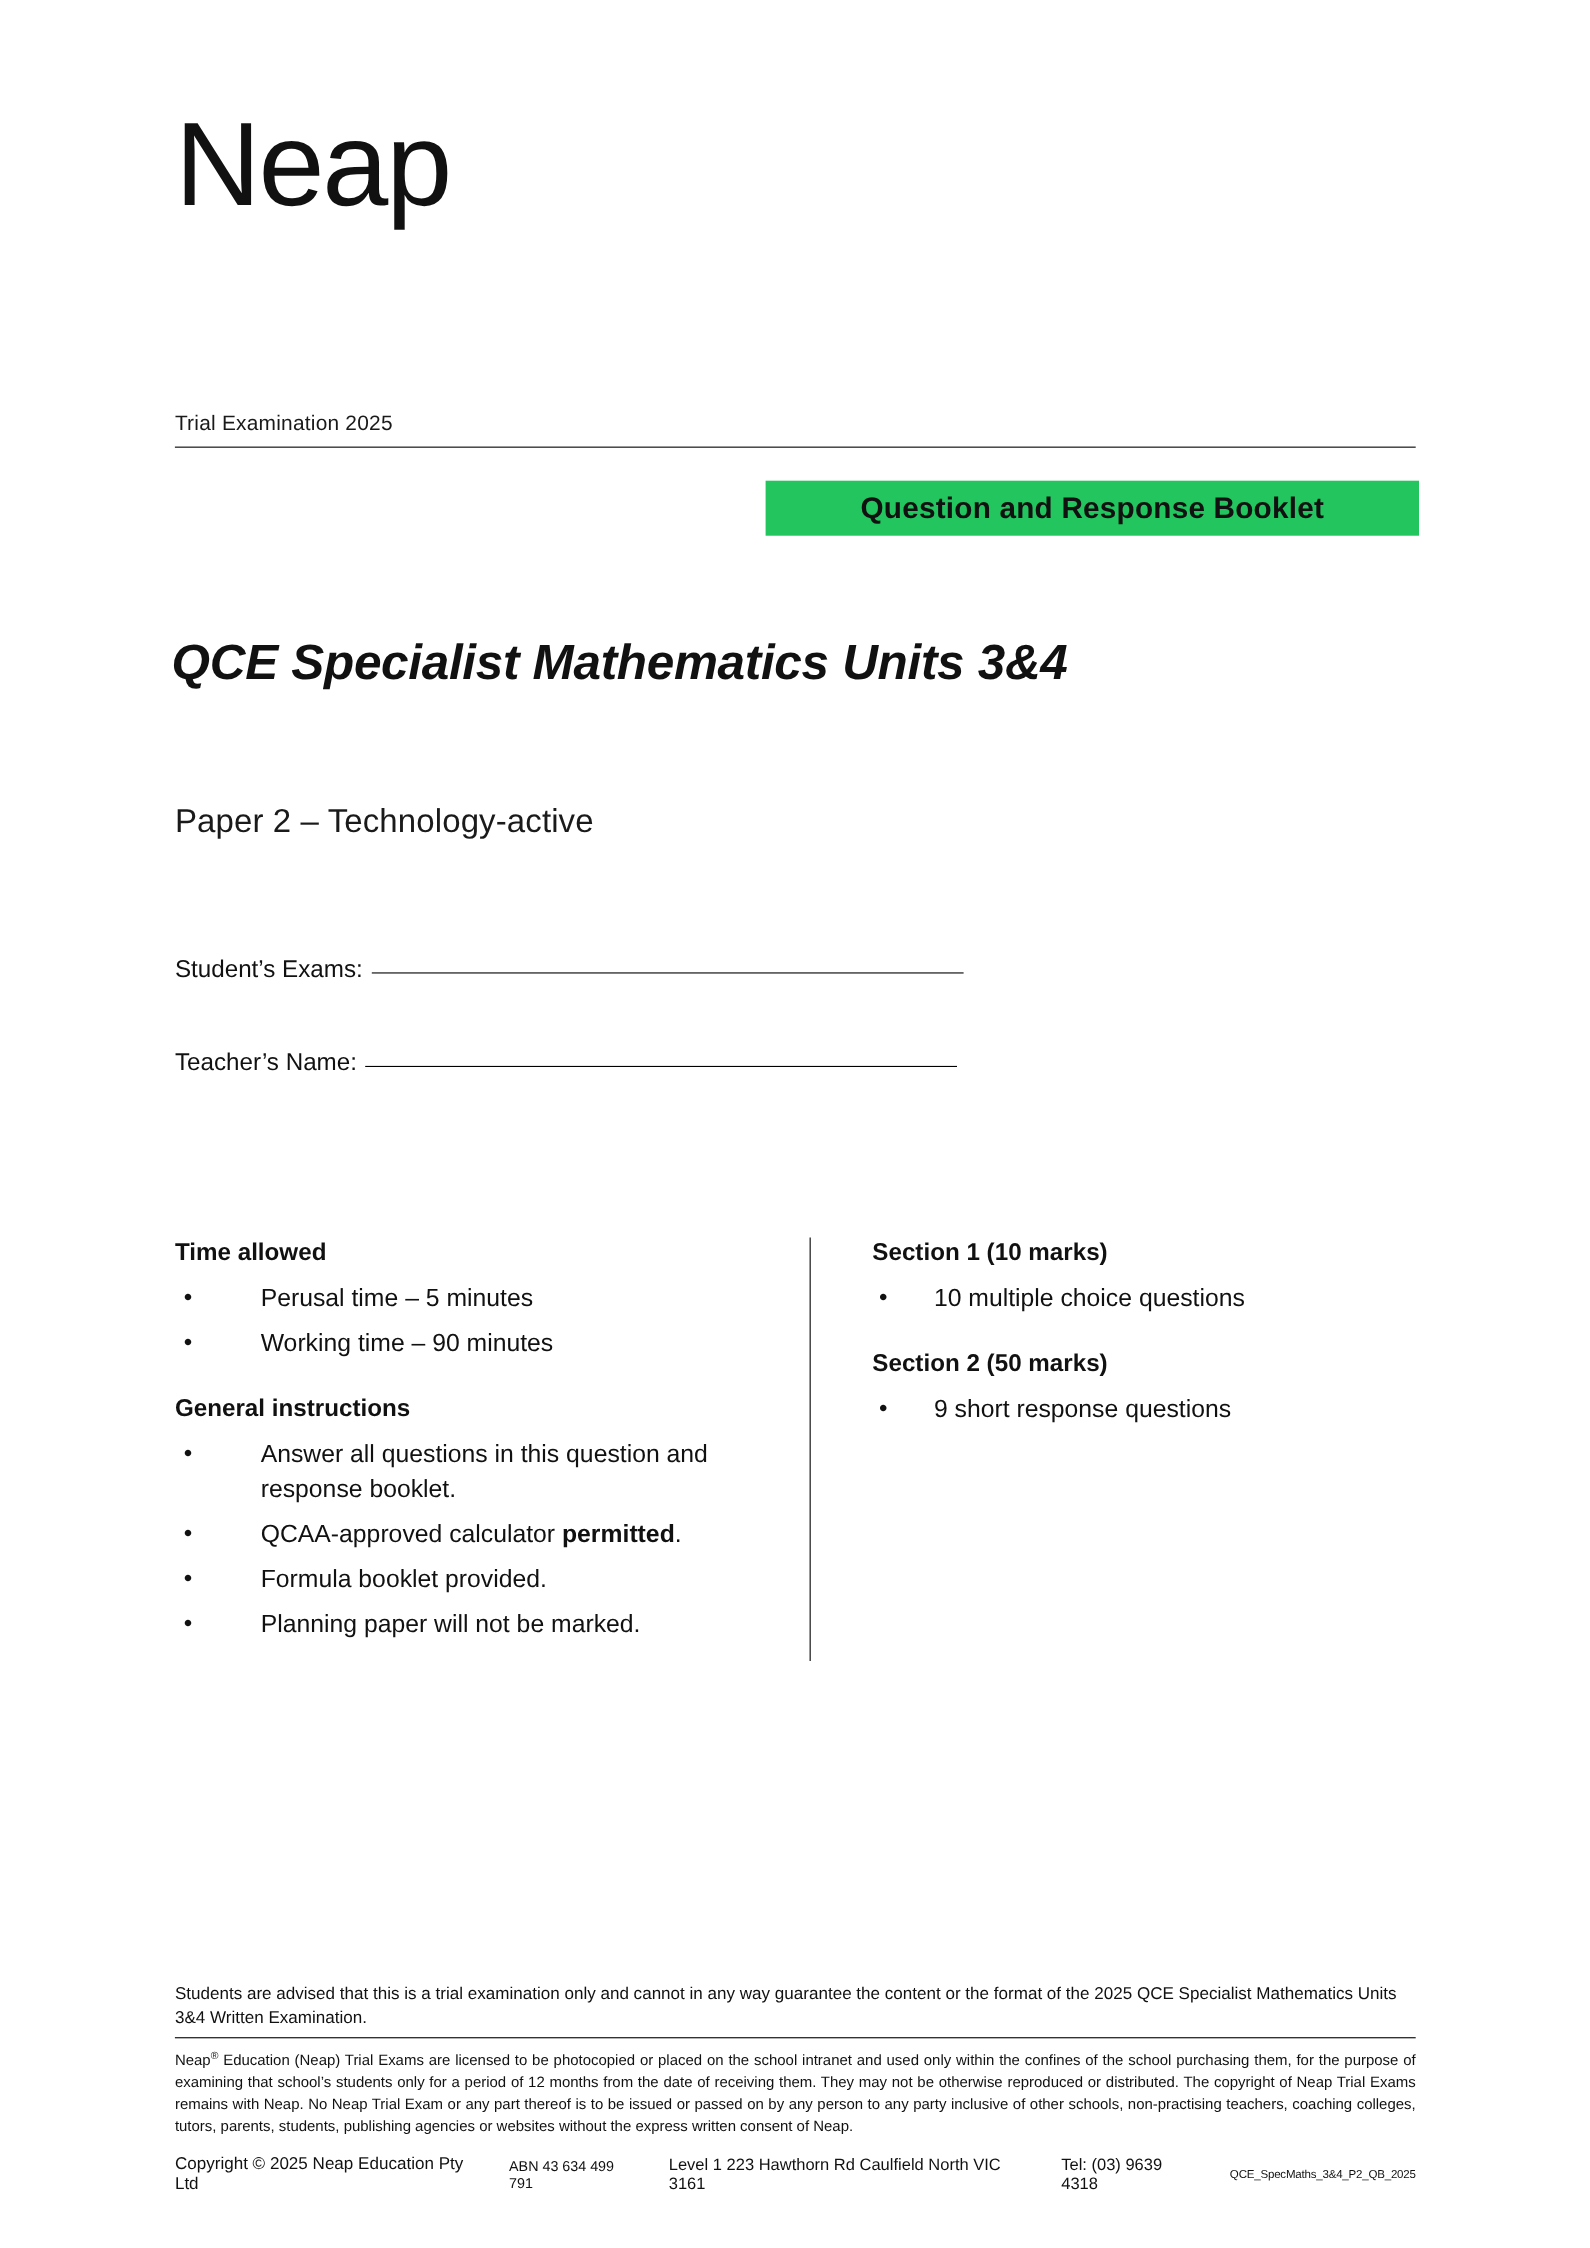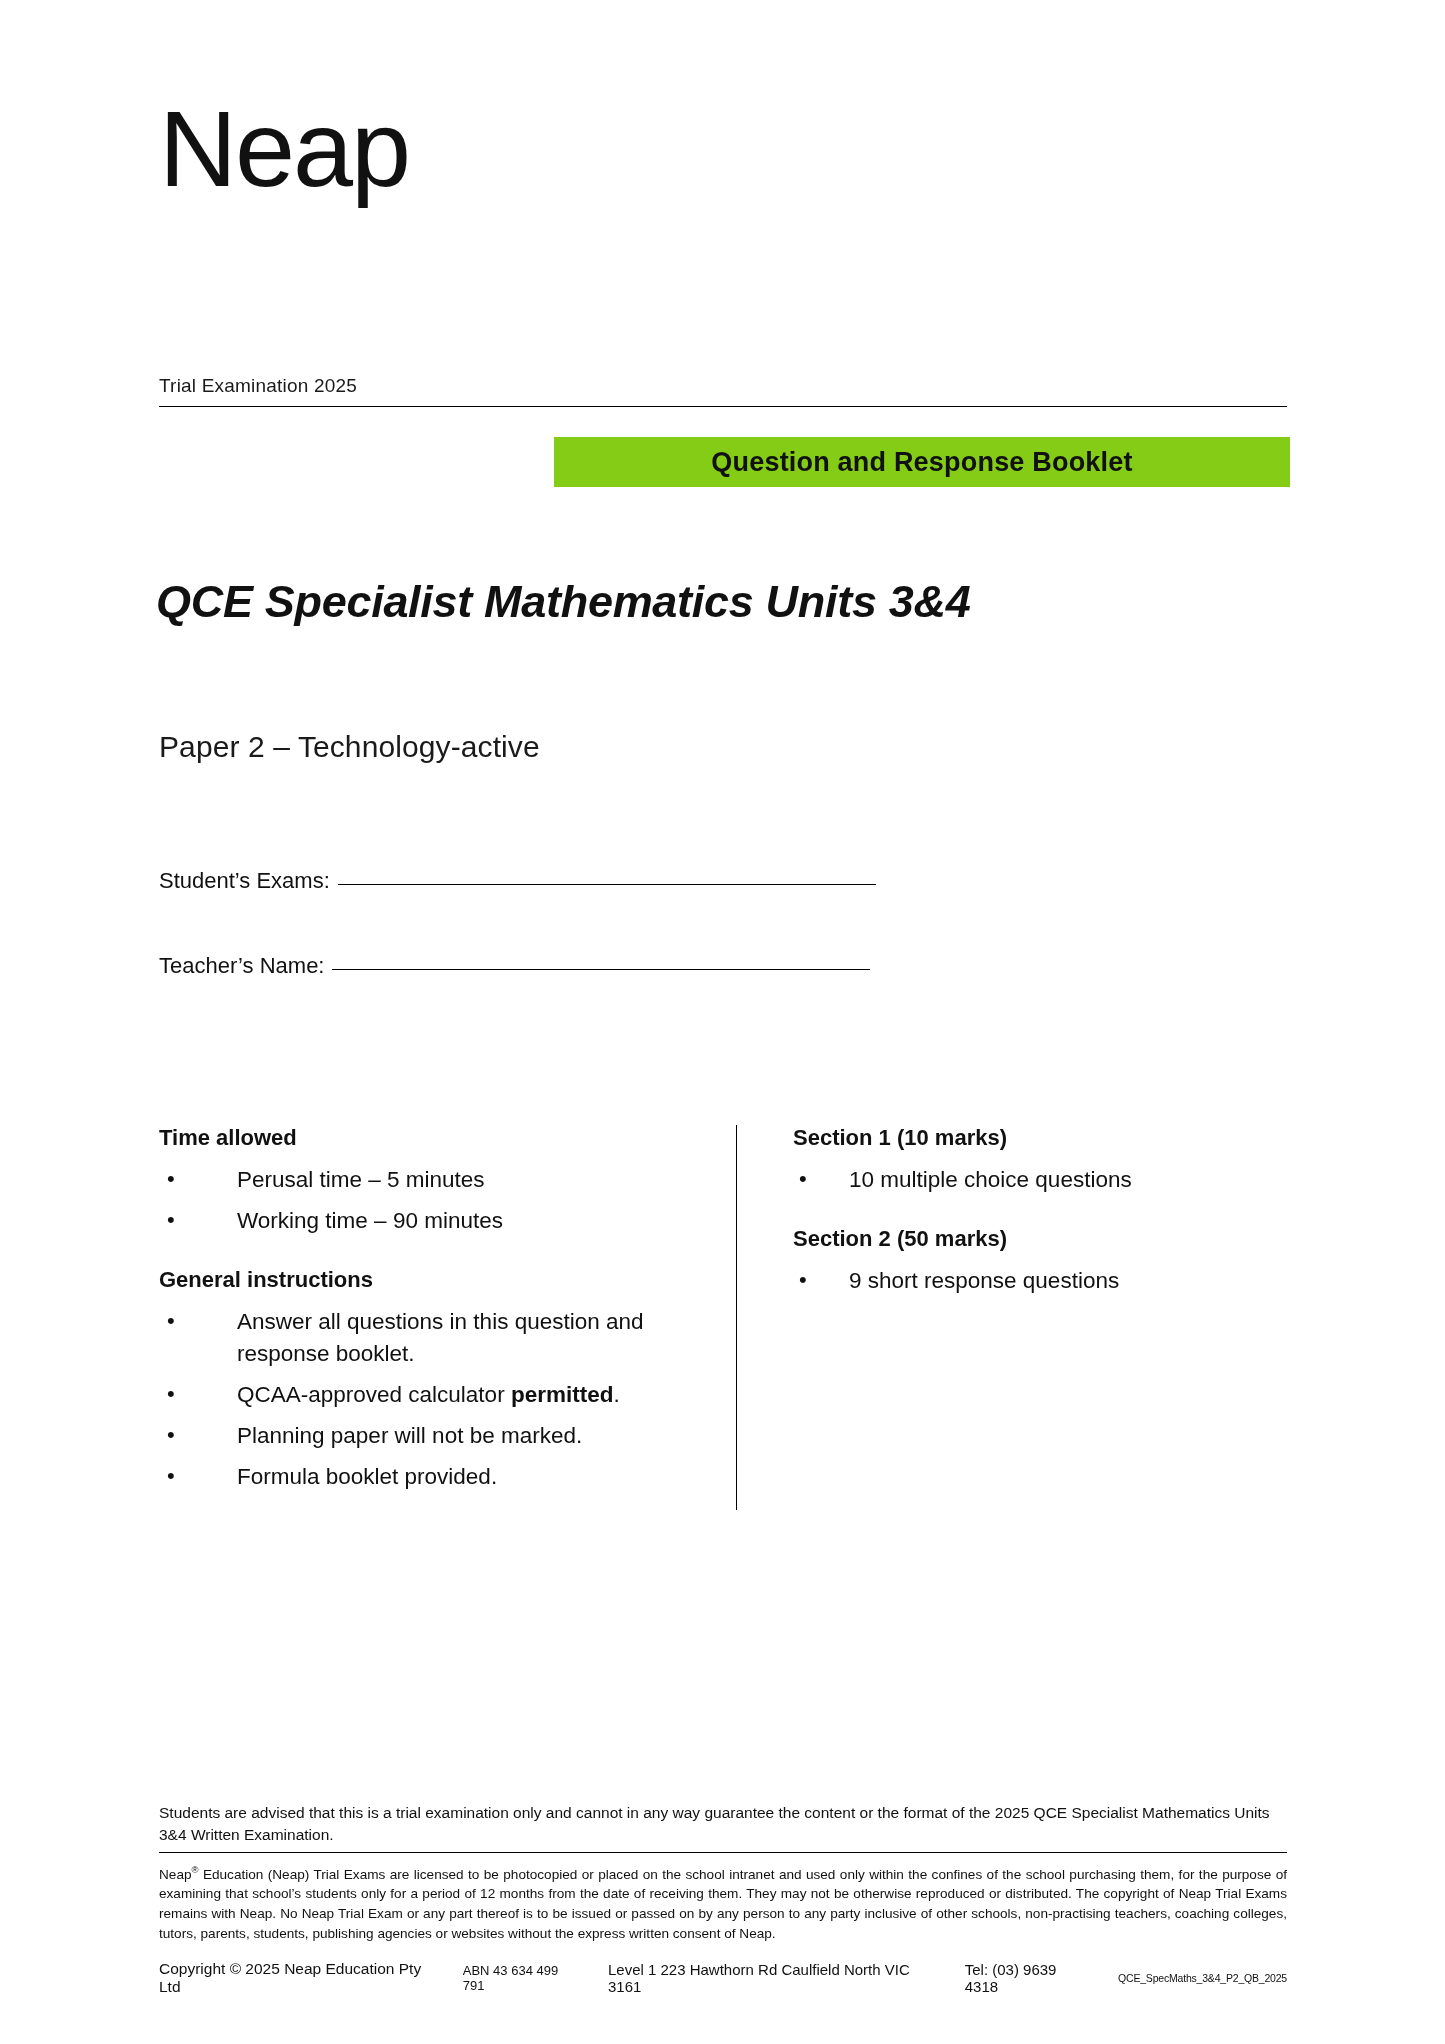--- a/index.html
+++ b/index.html
@@ -54,23 +54,23 @@
   }
   .rule {
     border-bottom: 1.5px solid #000;
     width: 100%;
   }
 
   .qr-banner {
     position: absolute;
     right: 0px;
     top: 437px;
-    width: 736px;
+    width: 594px;
     height: 50px;
-    background: #84cc16;
+    background: #22c55e;
     display: flex;
     align-items: center;
     justify-content: center;
   }
   .qr-banner span {
     font-size: 27px;
     font-weight: bold;
     color: #111;
     letter-spacing: 0.2px;
   }
@@ -256,22 +256,22 @@
         <div class="blk-head">Time allowed</div>
         <ul class="bullets">
           <li>Perusal time – 5 minutes</li>
           <li>Working time – 90 minutes</li>
         </ul>
 
         <div class="blk-head spaced">General instructions</div>
         <ul class="bullets">
           <li>Answer all questions in this question and response booklet.</li>
           <li>QCAA-approved calculator <b>permitted</b>.</li>
+          <li>Formula booklet provided.</li>
           <li>Planning paper will not be marked.</li>
-          <li>Formula booklet provided.</li>
         </ul>
       </div>
 
       <div class="col-right">
         <div class="blk-head">Section 1    (10 marks)</div>
         <ul class="bullets">
           <li>10 multiple choice questions</li>
         </ul>
 
         <div class="blk-head spaced">Section 2    (50 marks)</div>

